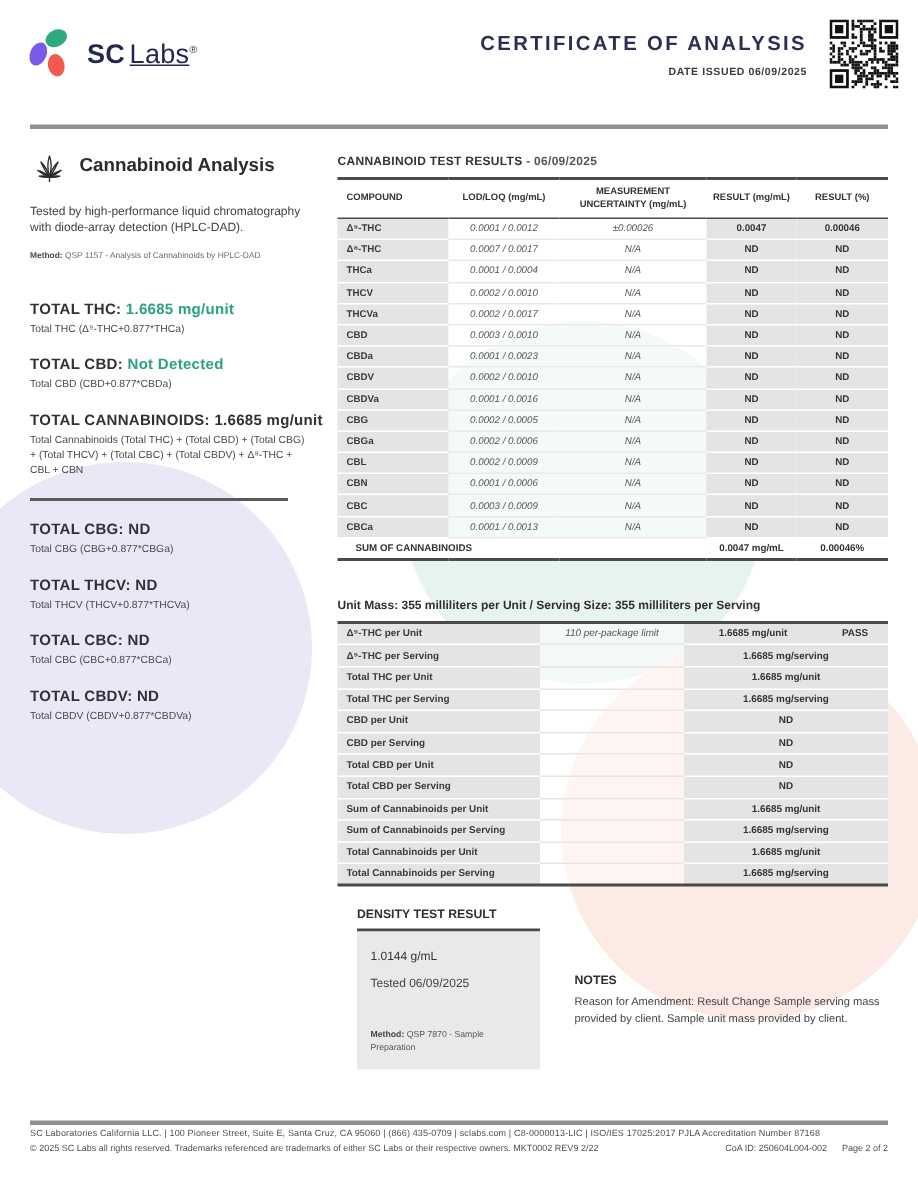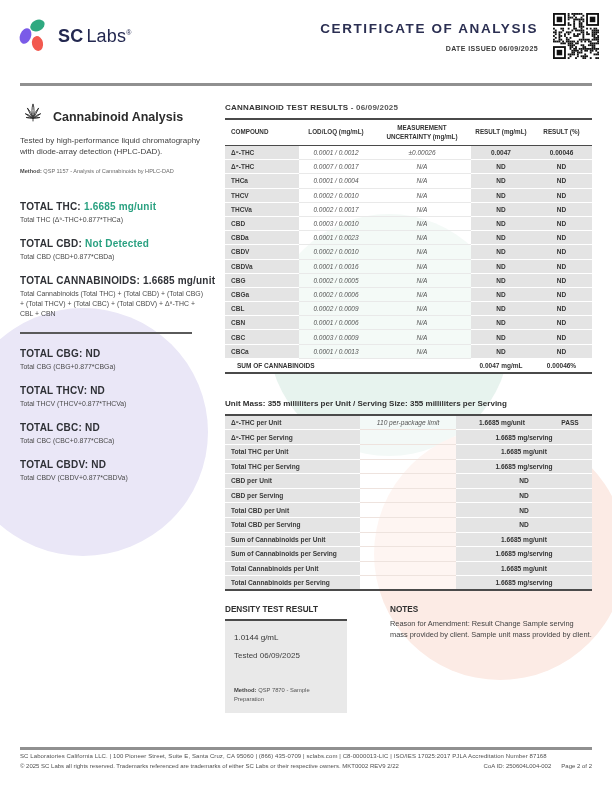--- a/index.html
+++ b/index.html
@@ -17,37 +17,37 @@
 
   
   .logo { left:20px; top:19px; display:flex; align-items:center; gap:8px; }
   .dots { position:relative; width:30px; height:34px; }
   .dot { position:absolute; border-radius:50%; }
   .dot-green  { width:15px; height:11px; left:10px; top:1px;  background:#2fa980; transform:rotate(-25deg); }
   .dot-purple { width:11px; height:16px; left:0px;  top:9px;  background:#7a5be8; transform:rotate(22deg); }
   .dot-coral  { width:11px; height:15px; left:12px; top:17px; background:#f2594f; transform:rotate(-12deg); }
   .brand-text { font-size:18px; color:#232850; letter-spacing:0.2px; }
   .brand-sc { font-weight:700; }
-  .brand-labs { font-weight:400; margin-left:3px; }
+  .brand-labs { font-weight:400; margin-left:3px;text-decoration:underline; }
   .brand-reg { font-size:7px; vertical-align:super; }
 
   .header-right { right:74px; top:21px; text-align:right; }
   .hdr-program { font-size:10.5px; font-weight:700; color:#6a4ee0; margin-bottom:3px; }
   .hdr-title { font-size:13.5px; font-weight:700; color:#2b2f52; letter-spacing:1.6px; margin-bottom:9px; }
   .hdr-date { font-size:7px; font-weight:700; color:#3a3a3a; letter-spacing:0.4px; }
 
   .qr { left:553px; top:13px; width:46px; height:46px; }
 
   .rule { position:absolute; left:20px; width:572px; height:3px; background:#909090; z-index:1; }
   .rule-top { top:83px; }
   .rule-bottom { top:747px; }
 
   
   .left-col { left:20px; top:96px; width:198px; }
-  .leaf-row { display:flex; align-items:flex-end; gap:7px; margin-bottom:11px; }
+  .leaf-row { display:flex; align-items:center; gap:7px; margin-bottom:11px; }
   .leaf-icon { width:26px; height:28px; flex:0 0 auto; }
   .left-h1 { font-size:12.5px; font-weight:700; color:#2b2b2b; }
   .desc { font-size:8px; line-height:1.4; color:#3f3f3f; width:182px; margin-bottom:11px; }
   .method-line { font-size:5.6px; color:#6b6b6b; margin-bottom:27px; }
   .method-line b { color:#4a4a4a; }
   .total-block { margin-bottom:13px; }
   .total-head { font-size:10px; font-weight:700; color:#2f3136; letter-spacing:0.2px; margin-bottom:3px; }
   .total-val { margin-left:3px; }
   .val-teal { color:#2aa181; }
   .val-dark { color:#2f3136; }
@@ -73,30 +73,30 @@
   .sum-label { font-weight:700; text-align:left; padding-left:12px !important; color:#333; }
 
   .unit-heading { font-size:8px; font-weight:700; color:#303030; margin:25px 0 6px 0; }
   .unit-table { border-top:2px solid #4a4a4a; border-bottom:2.5px solid #4a4a4a; }
   .unit-table td { font-size:6.6px; height:14.6px; padding:0 3px; vertical-align:middle; }
   .cell-ulabel { font-weight:700; color:#3a3a3a; text-align:left; padding-left:6px !important; }
   .cell-ulimit { font-style:italic; color:#555; text-align:center; background:rgba(255,255,255,0.5); border-bottom:1.5px solid #eee3de; }
   .cell-uval { font-weight:700; color:#333; text-align:center; }
   .cell-upass { font-weight:700; color:#333; text-align:center; }
 
-  .bottom-row { left:225px; top:605px; width:367px; display:flex;gap:20px; }
+  .bottom-row { left:238px; top:605px; width:367px; display:flex; }
   .density { width:122px; flex:0 0 auto; }
   .density-title { font-size:8.2px; font-weight:700; color:#303030; padding-bottom:5px; border-bottom:2px solid #4a4a4a; margin-bottom:0; }
   .density-box { background:#e9e9e9; padding:12px 9px 10px 9px; min-height:88px; }
   .density-value { font-size:8px; font-weight:400; color:#333; margin-bottom:9px; }
   .density-tested { font-size:8px; color:#3f3f3f; margin-bottom:26px; }
   .density-method { font-size:5.8px; color:#555; line-height:1.5; }
   .density-method b { color:#454545; }
   .notes { margin-left:23px; width:222px; }
-  .notes-title { font-size:8.2px; font-weight:700; color:#303030; margin-bottom:4px; }
+  .notes-title { font-size:8.2px; font-weight:700; color:#303030; margin-bottom:4px;margin-top:44px; }
   .notes-body { font-size:7.4px; line-height:1.5; color:#424242; }
 
   
   .footer { left:20px; top:753px; width:572px; }
   .footer-line1 { font-size:6px; color:#4f4f4f; margin-bottom:4px; letter-spacing:0.1px; }
   .footer-line2 { display:flex; justify-content:space-between; font-size:6px; color:#4f4f4f; }
   .footer-right span { margin-left:10px; }
 </style>
 </head>
 <body>

